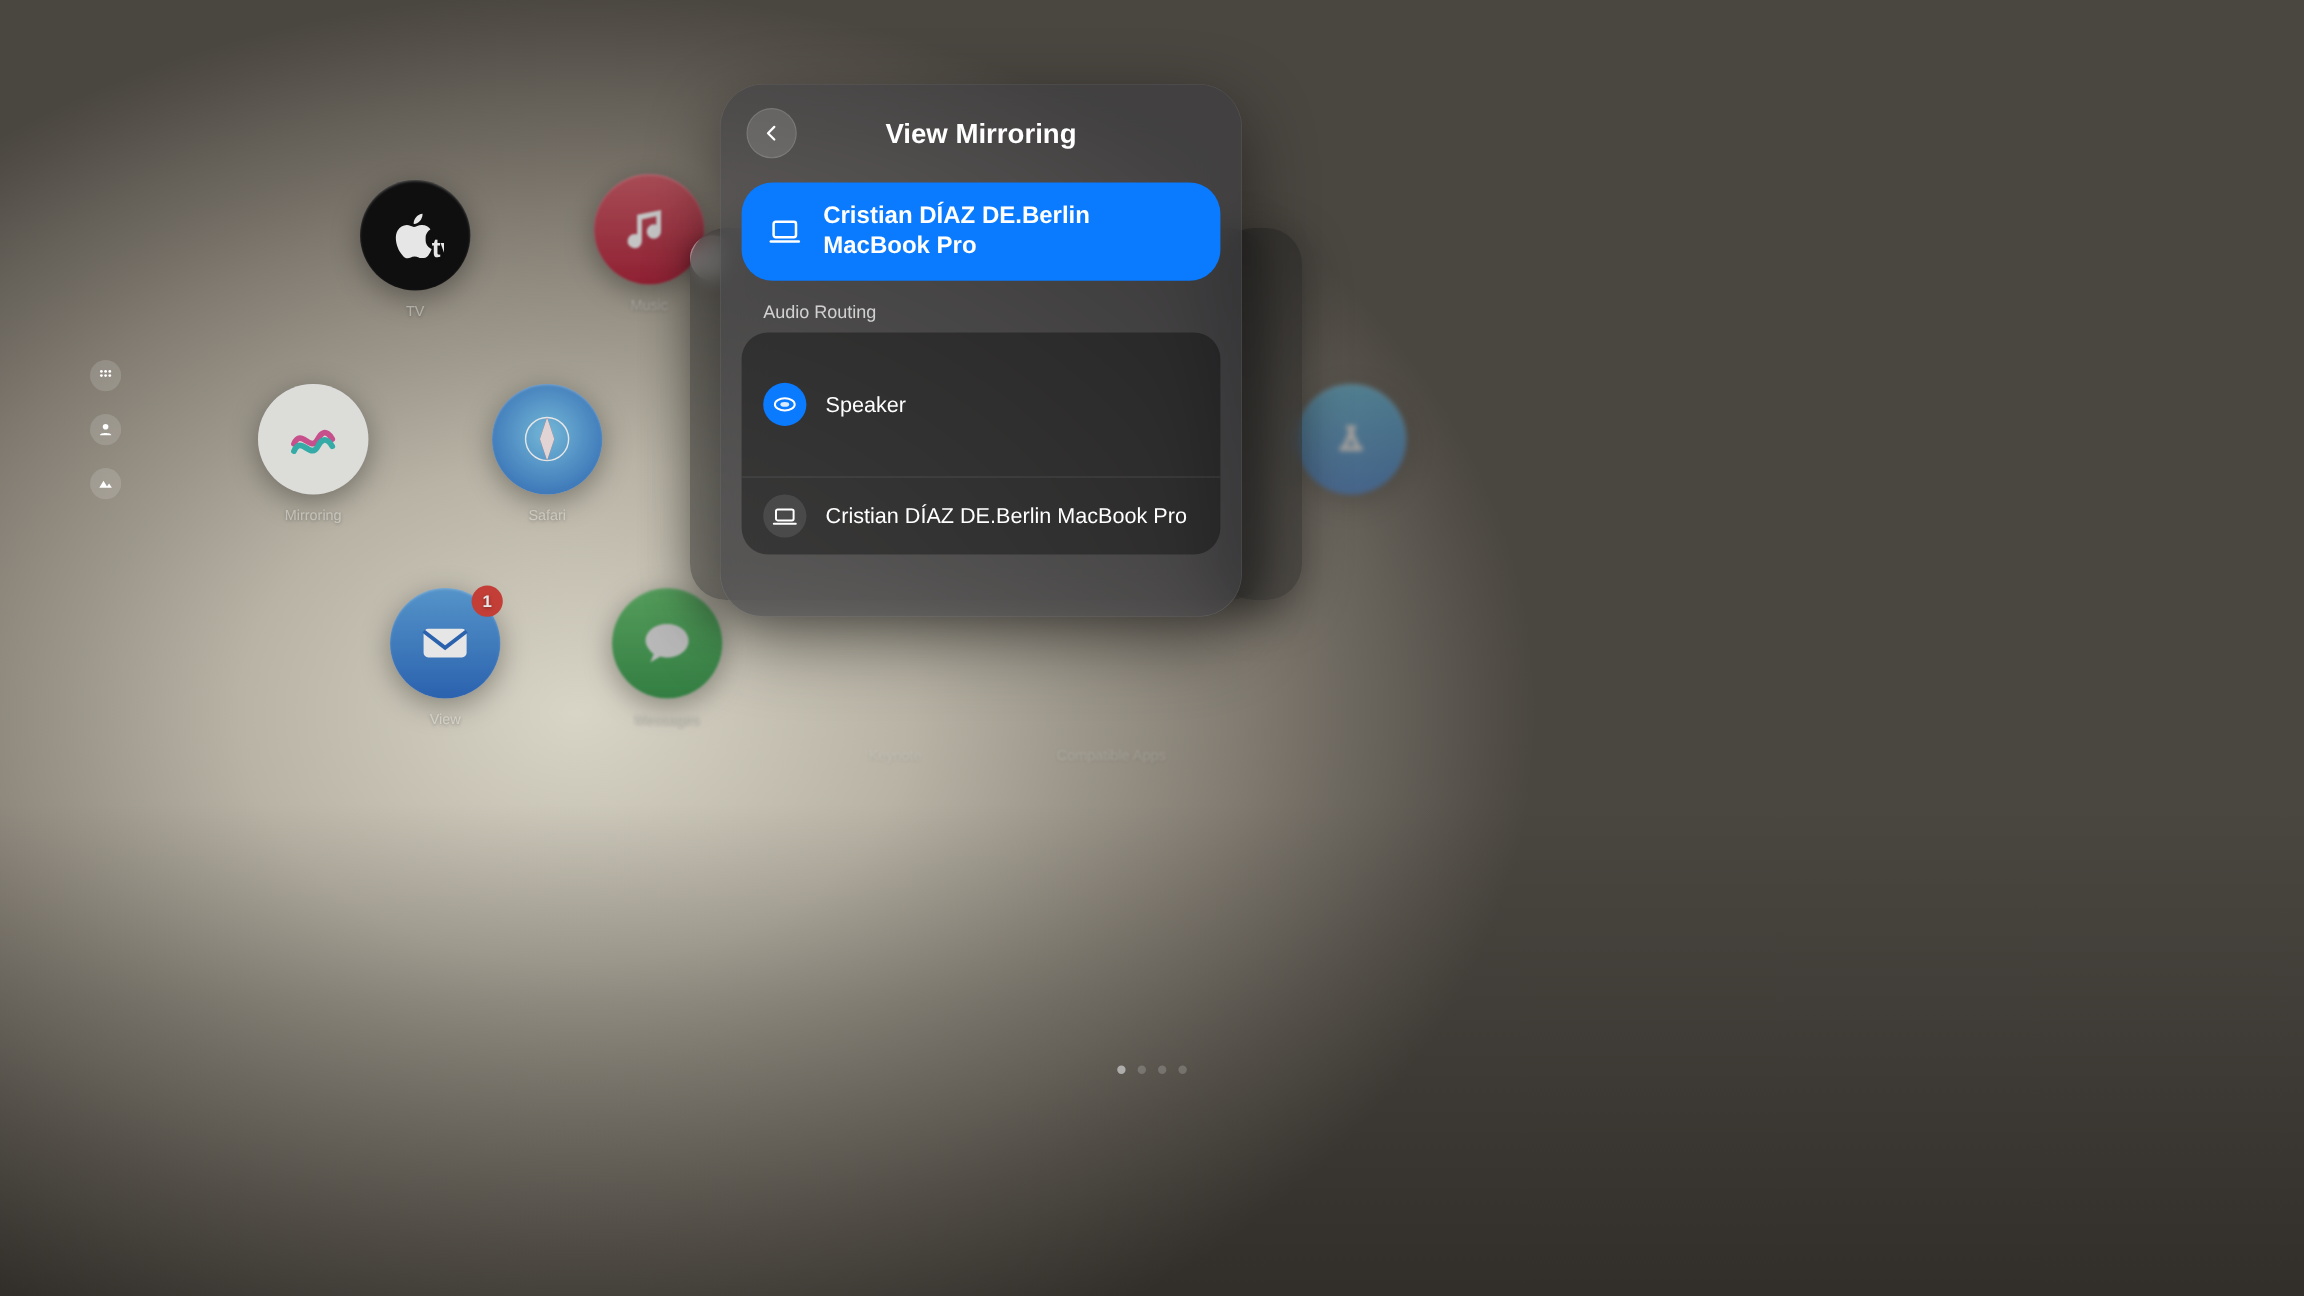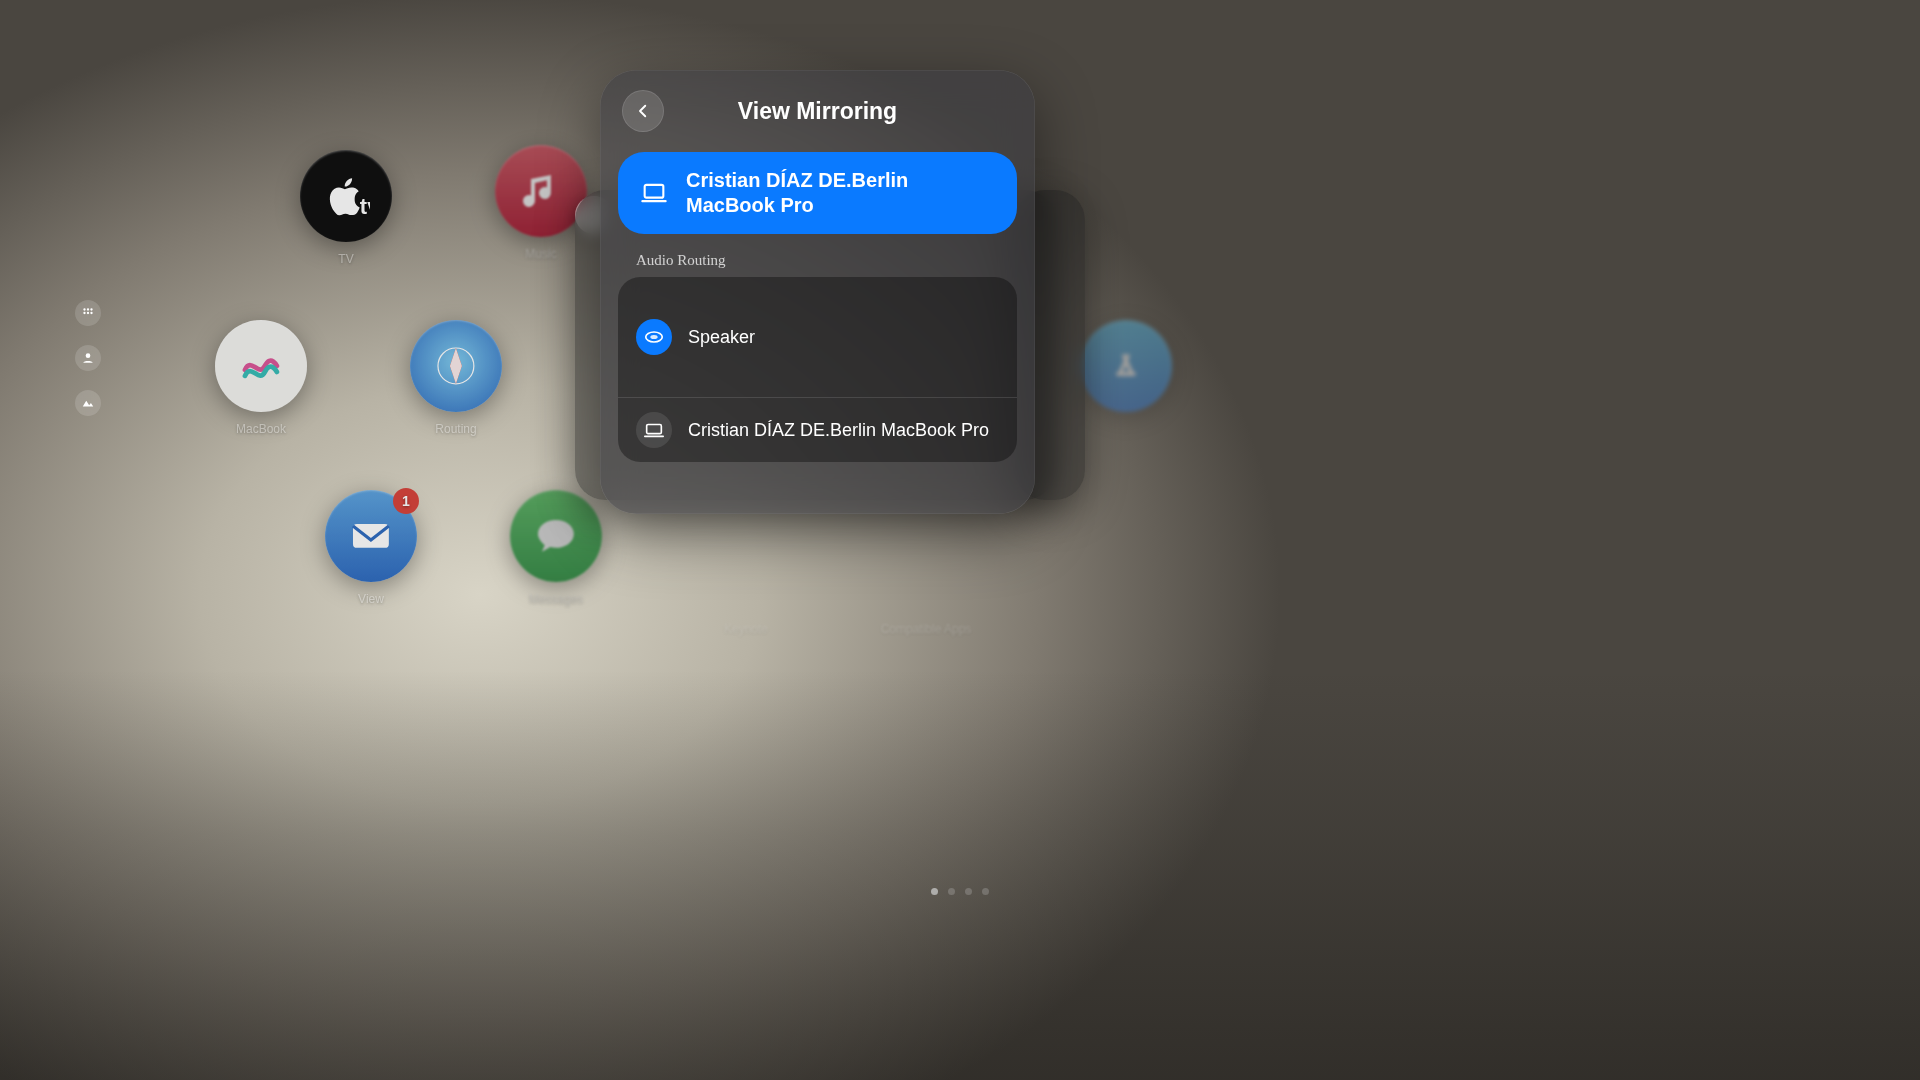--- a/index.html
+++ b/index.html
@@ -98,21 +98,20 @@
   .device-row.selected { background:#0a7aff; }
   .device-row .icon-slot {
     width:32px;height:32px;display:flex;align-items:center;justify-content:center;flex:0 0 32px;
   }
   .device-row .icon-slot svg { width:28px;height:28px;stroke:#fff;stroke-width:1.8;fill:none;}
   .device-row .dev-label { font-size:20px; font-weight:600; line-height:1.25; }
 
   .section-label {
     font-size:15px; color: rgba(255,255,255,0.75);
     padding: 0 22px 8px;
-    font-family: Liberation Serif, serif;
   }
 
   .audio-list {
     margin: 0 4px 28px;
     border-radius: 22px;
     background: rgba(0,0,0,0.35);
     overflow: hidden;
   }
   .audio-item {
     display:flex; align-items:center; gap:16px;
@@ -175,32 +174,32 @@
   <span class="label">Music</span>
 </div>
 
 <div class="app-icon" style="top:320px;left:215px;">
   <div class="circle" style="background:#f4f4f0;">
     <svg viewBox="0 0 24 24">
       <path d="M4 14c3-7 7 4 10-2s6 0 6 0" stroke="#ff4da6" stroke-width="2.4" fill="none" stroke-linecap="round"></path>
       <path d="M4 17c3-7 7 4 10-2s6 0 6 0" stroke="#18c7c0" stroke-width="2.4" fill="none" stroke-linecap="round"></path>
     </svg>
   </div>
-  <span class="label">MacBook</span>
+  <span class="label">Mirroring</span>
 </div>
 
 <div class="app-icon" style="top:320px;left:410px;">
   <div class="circle" style="background:radial-gradient(circle at 50% 45%, #6bd0ff, #1e6fe0);">
     <svg viewBox="0 0 24 24">
         <circle cx="12" cy="12" r="9" fill="none" stroke="#fff" stroke-width="0.6"></circle>
         <path d="M12 3l-3 9 3 9 3-9z" fill="#ff3b30"></path>
         <path d="M12 3l3 9-3 9-3-9z" fill="#fff" opacity="0.9"></path>
       </svg>
   </div>
-  <span class="label">Routing</span>
+  <span class="label">Safari</span>
 </div>
 
 <div class="app-icon" style="top:490px;left:325px;">
   <div class="circle" style="background:linear-gradient(#4aa8f7,#1e6fe0);position:relative;">
     <svg viewBox="0 0 24 24">
         <rect x="3" y="6" width="18" height="12" rx="2" fill="#fff"></rect>
         <path d="M3 7l9 7 9-7" stroke="#1e6fe0" stroke-width="1.6" fill="none"></path>
       </svg>
     <span style="position:absolute;top:-2px;right:-2px;width:26px;height:26px;border-radius:50%;background:#ff3b30;color:#fff;font-size:14px;font-weight:600;display:flex;align-items:center;justify-content:center;">1</span>
   </div>

